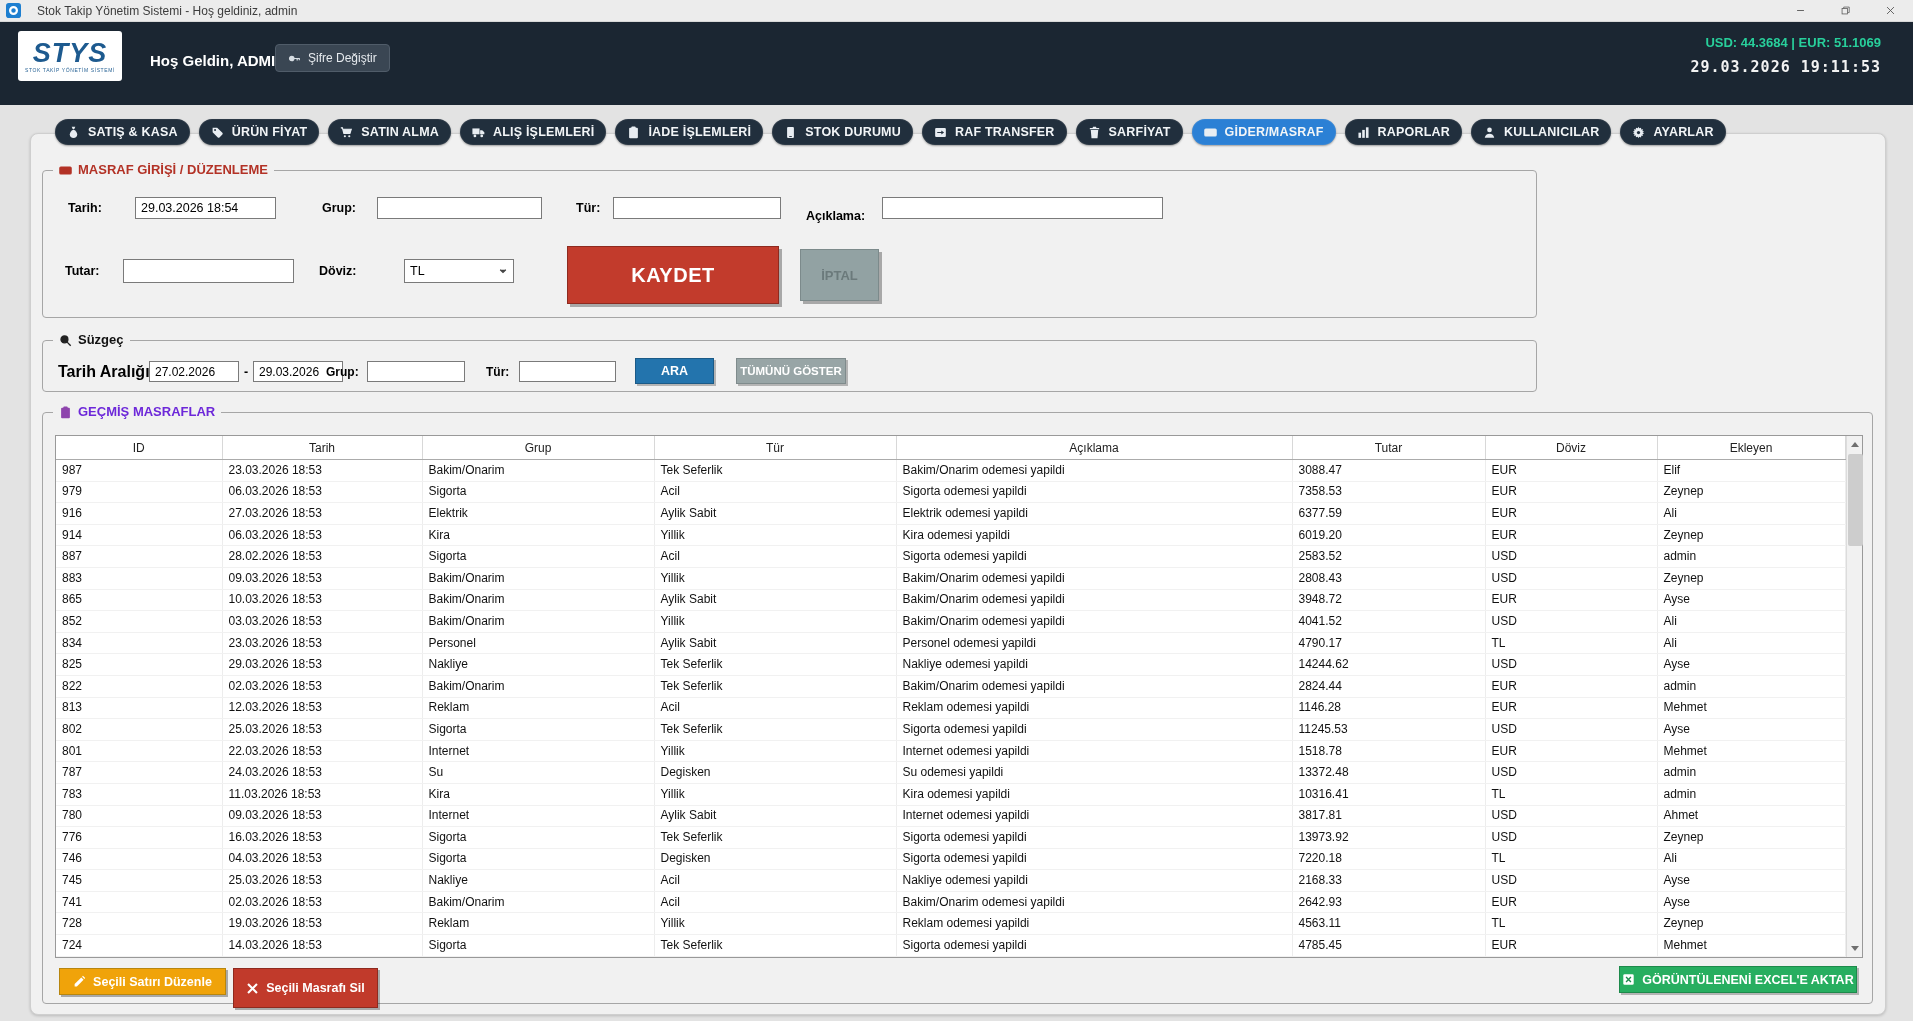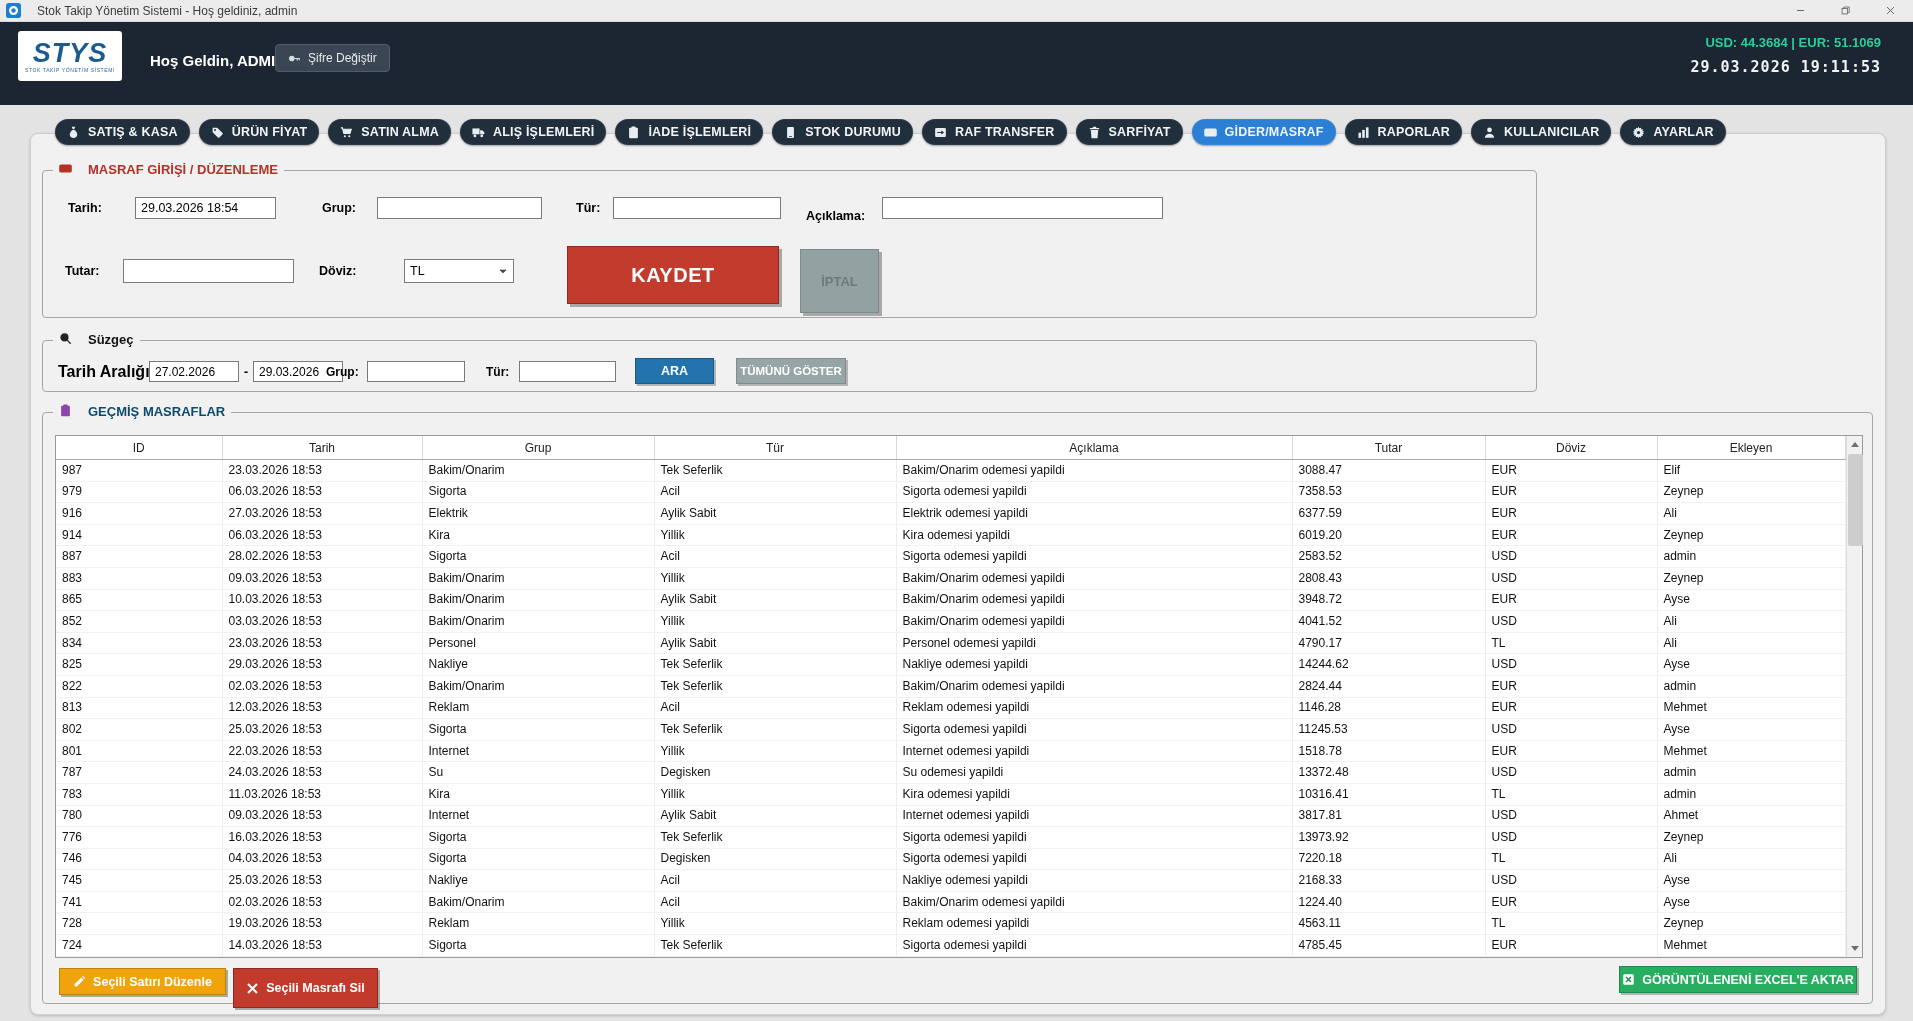--- a/index.html
+++ b/index.html
@@ -43,42 +43,42 @@
   .nav{position:absolute;left:55px;top:119px;width:1458px;height:26px;display:flex;gap:9px;z-index:5}
   .tab{flex:1 1 auto;height:26px;border-radius:13px;background:#212f3d;color:#f2f5f7;
     display:flex;align-items:center;justify-content:center;gap:8px;padding:0 12px;
     font-size:12.5px;font-weight:bold;letter-spacing:.2px;white-space:nowrap;
     box-shadow:0 1px 2px rgba(0,0,0,.35), inset 0 0 0 1px rgba(255,255,255,.05);cursor:default}
   .tab.active{background:#2b80d5}
   .tab .ic{color:#e8edf2}
 
   
   .groupbox{position:absolute;border:1px solid #a6a6a6;border-radius:4px;box-sizing:border-box}
-  .legend{position:absolute;top:-9px;left:10px;background:#f1f1f1;padding:0 6px;display:flex;align-items:flex-start;gap:16px;
+  .legend{position:absolute;top:-9px;left:10px;background:#f1f1f1;padding:0 6px;display:flex;align-items:flex-end;gap:6px;
     font-size:13px;font-weight:bold;white-space:nowrap}
   .gb-form{left:42px;top:170px;width:1495px;height:148px}
   .gb-form .legend{color:#b33226}
   .gb-filter{left:42px;top:340px;width:1495px;height:52px}
   .gb-filter .legend{color:#111}
   .gb-history{left:42px;top:412px;width:1831px;height:592px}
-  .gb-history .legend{color:#0c4a6e}
+  .gb-history .legend{color:#6d28d9}
 
   .fld-label{position:absolute;font-size:12.5px;font-weight:bold;color:#000;line-height:22px}
   input.txt{position:absolute;box-sizing:border-box;border:1px solid #7a7a7a;background:#fff;
     font-family:"Liberation Sans",sans-serif;font-size:12.5px;padding:0 5px;height:22px}
   .combo{position:absolute;box-sizing:border-box;border:1px solid #7a7a7a;background:#fff;height:24px;
     display:flex;align-items:center;font-size:12.5px;padding:0 5px}
   .combo .chev{margin-left:auto;color:#444}
   .combo .chev svg{width:10px;height:10px}
 
   .btn{display:flex;align-items:center;justify-content:center;gap:7px;color:#fff;font-weight:bold;
     box-sizing:border-box;cursor:default}
   .btn-save{position:absolute;left:524px;top:75px;width:212px;height:58px;background:#c23b2c;
     border:1px solid #8e2a1f;font-size:20px;letter-spacing:.5px;box-shadow:3px 3px 0 rgba(0,0,0,.30)}
-  .btn-cancel{position:absolute;left:757px;top:78px;width:79px;height:64px;background:#92a2a3;color:#6b7a7b;
+  .btn-cancel{position:absolute;left:757px;top:78px;width:79px;height:52px;background:#92a2a3;color:#6b7a7b;
     border:1px solid #7c8a8b;font-size:13px;box-shadow:3px 3px 0 rgba(0,0,0,.30)}
   .btn-ara{position:absolute;left:592px;top:17px;width:79px;height:26px;background:#2374ad;border:1px solid #1b5a87;
     font-size:12.5px;box-shadow:2px 2px 0 rgba(0,0,0,.25)}
   .btn-showall{position:absolute;left:693px;top:17px;width:110px;height:26px;background:#98a5a6;border:1px solid #7f8b8c;
     font-size:11.5px;box-shadow:2px 2px 0 rgba(0,0,0,.25)}
   .btn-edit{position:absolute;left:16px;top:555px;width:167px;height:27px;background:#f0a30a;border:1px solid #b7860f;
     font-size:12.5px;box-shadow:2px 2px 0 rgba(0,0,0,.3)}
   .btn-del{position:absolute;left:190px;top:555px;width:145px;height:40px;background:#c13a2b;border:1px solid #8e2a1f;
     font-size:12.5px;box-shadow:2px 2px 0 rgba(0,0,0,.3)}
   .btn-excel{position:absolute;left:1576px;top:553px;width:238px;height:27px;background:#27ae60;border:1px solid #1d8a4b;
@@ -558,21 +558,21 @@
             <td>2168.33</td>
             <td>USD</td>
             <td>Ayse</td>
           </tr>
           <tr>
             <td>741</td>
             <td>02.03.2026 18:53</td>
             <td>Bakim/Onarim</td>
             <td>Acil</td>
             <td>Bakim/Onarim odemesi yapildi</td>
-            <td>1224.40</td>
+            <td>2642.93</td>
             <td>EUR</td>
             <td>Ayse</td>
           </tr>
           <tr>
             <td>728</td>
             <td>19.03.2026 18:53</td>
             <td>Reklam</td>
             <td>Yillik</td>
             <td>Reklam odemesi yapildi</td>
             <td>4563.11</td>

